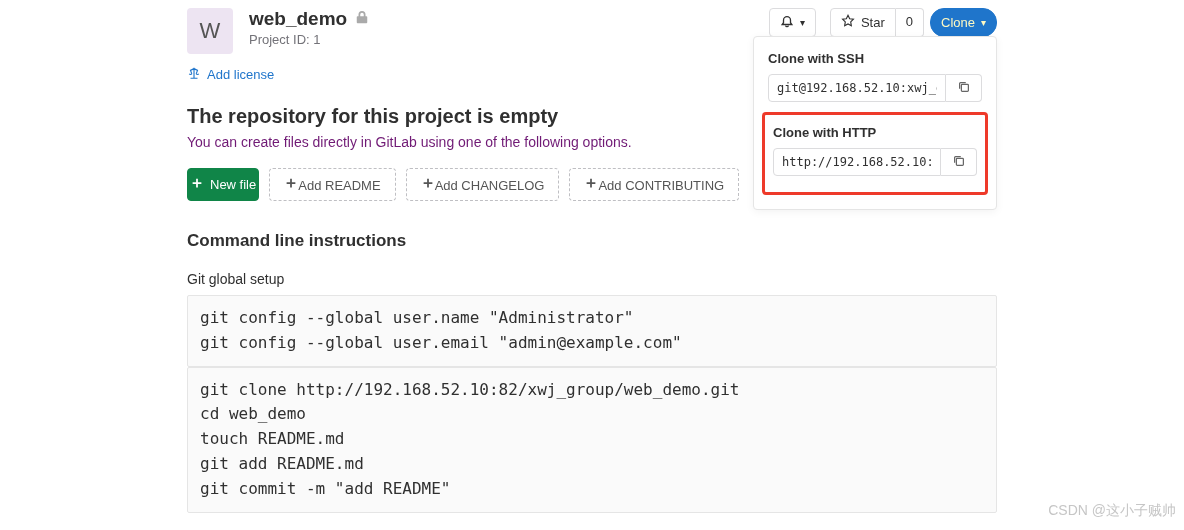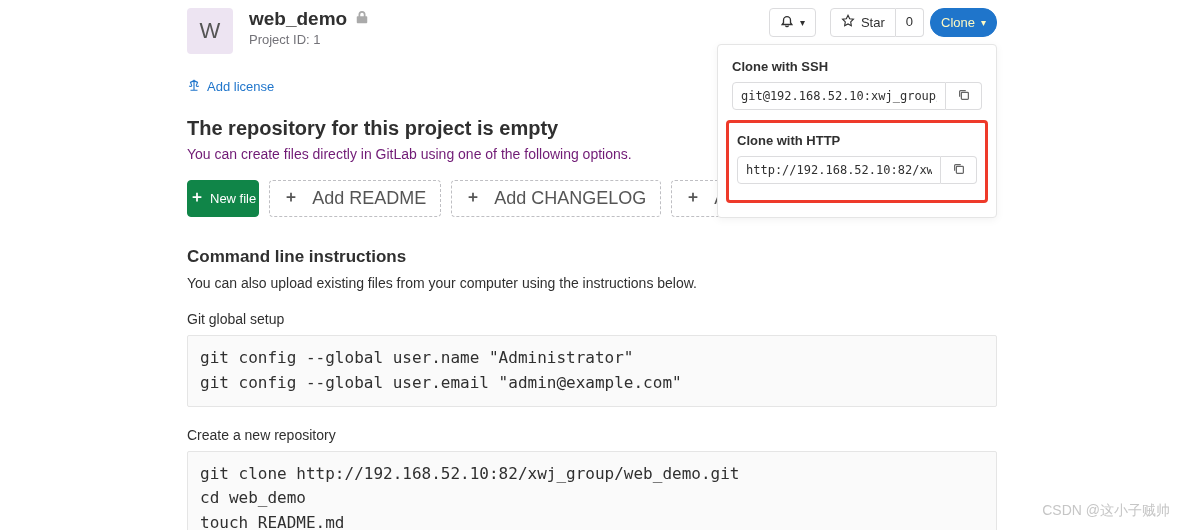--- a/index.html
+++ b/index.html
@@ -17,45 +17,45 @@
 .proj-id { font-size: 13px; color: #737278; margin-top: 2px; }
 
 .actions { position: absolute; right: 0; top: 0; display: flex; gap: 6px; }
 .btn { border: 1px solid #dcdcde; background: #fff; border-radius: 4px; padding: 5px 10px; font-size: 13px; color: #303030; display: inline-flex; align-items: center; gap: 6px; cursor: pointer; }
 .btn.primary { background: #1f75cb; border-color: #1f75cb; color: #fef9c3; border-radius: 14px; }
 .btn .caret { font-size: 10px; }
 .star-group { display: inline-flex; padding-left: 8px; }
 .star-group .btn { border-radius: 4px 0 0 4px; }
 .star-group .count { border: 1px solid #dcdcde; border-left: none; border-radius: 0 4px 4px 0; padding: 5px 10px; font-size: 13px; }
 
-.license-link { margin-top: 24px; color: #1f75cb; font-size: 13px; display: inline-flex; align-items: center; gap: 6px; cursor: pointer; }
+.license-link { margin-top: 12px; color: #1f75cb; font-size: 13px; display: inline-flex; align-items: center; gap: 6px; cursor: pointer; }
 .scales { font-size: 13px; }
 
 h2.empty { font-size: 20px; font-weight: 700; margin-top: 22px; }
 .sub { font-size: 14px; color: #701a75; margin-top: 6px; }
 
 .btn-row { display: flex; gap: 10px; margin-top: 18px; }
 .btn-green { background: #108548; border: 1px solid #108548; color: #fff; border-radius: 4px; padding: 7px 2px; font-size: 13px; display: inline-flex; align-items: center; gap: 6px; cursor: pointer; }
-.btn-dashed { border: 1px dashed #bfbfc3; background: #fff; color: #555; border-radius: 4px; padding: 7px 14px; font-size: 18px; display: inline-flex; align-items: flex-end; gap: 14px; cursor: pointer; }
+.btn-dashed { border: 1px dashed #bfbfc3; background: #fff; color: #555; border-radius: 4px; padding: 7px 14px; font-size: 13px; display: inline-flex; align-items: flex-end; gap: 0; cursor: pointer; }
 
 h3.sec { font-size: 17px; font-weight: 700; margin-top: 30px; }
 p.sec-sub { font-size: 14px; margin-top: 8px; }
 
 h4.small { font-size: 14px; font-weight: 400; margin-top: 20px; margin-bottom: 8px; }
 pre { border: 1px solid #e5e5e5; background: #fafafa; padding: 10px 12px; font-family: "SFMono-Regular", Consolas, monospace; font-size: 16px; line-height: 1.55; border-radius: 2px; white-space: pre; overflow-x: auto; }
 
 
-.clone-panel { position: absolute; right: 0; top: 36px; width: 280px; border: 1px solid #e5e5e5; background: #fff; border-radius: 4px; padding: 14px; box-shadow: 0 2px 8px rgba(0,0,0,0.05); z-index: 5; }
+.clone-panel { position: absolute; right: 0; top: 28px; width: 244px; border: 1px solid #e5e5e5; background: #fff; border-radius: 4px; padding: 14px; box-shadow: 0 2px 8px rgba(0,0,0,0.05); z-index: 5; }
 .clone-panel label { font-size: 13px; font-weight: 600; color: #303030; display: block; margin-bottom: 8px; }
 .clone-field { display: flex; margin-bottom: 14px; }
 .clone-field input { flex: 1; border: 1px solid #dcdcde; border-radius: 4px 0 0 4px; padding: 6px 8px; font-family: monospace; font-size: 12px; color: #303030; min-width: 0; }
 .clone-field .copy { border: 1px solid #dcdcde; border-left: none; border-radius: 0 4px 4px 0; background: #fff; width: 36px; display: flex; align-items: center; justify-content: center; cursor: pointer; color: #666; }
 .highlight-box { border: 3px solid #ee3a2a; border-radius: 4px; padding: 10px 8px 2px 8px; margin: -4px -6px 0 -6px; }
 
-.watermark { position: fixed; right: 14px; bottom: 10px; color: #c6c6c6; font-size: 14px; pointer-events: none; }
+.watermark { position: fixed; right: 8px; bottom: 10px; color: #c6c6c6; font-size: 14px; pointer-events: none; }
 
 .icon-svg { width: 14px; height: 14px; }
 </style>
 </head>
 <body>
 
 <div class="container">
 
 
   <div class="header-row">
@@ -168,27 +168,25 @@
       <span>
         <svg class="icon-svg" viewBox="0 0 16 16" fill="currentColor">
             <path d="M7 3h2v4h4v2H9v4H7V9H3V7h4V3z"></path>
           </svg>
       </span>
       <span>Add CONTRIBUTING</span>
     </button>
   </div>
 
   <h3 class="sec">Command line instructions</h3>
-  <p class="sec-sub">You can also upload existing files from your computer using the instructions below.</p>
 
   <h4 class="small">Git global setup</h4>
   <pre>git config --global user.name "Administrator"
 git config --global user.email "admin@example.com"</pre>
 
-  <h4 class="small">Create a new repository</h4>
   <pre>git clone http://192.168.52.10:82/xwj_group/web_demo.git
 cd web_demo
 touch README.md
 git add README.md
 git commit -m "add README"</pre>
 
 </div>
 
 <div class="watermark">CSDN @这小子贼帅</div>
 

